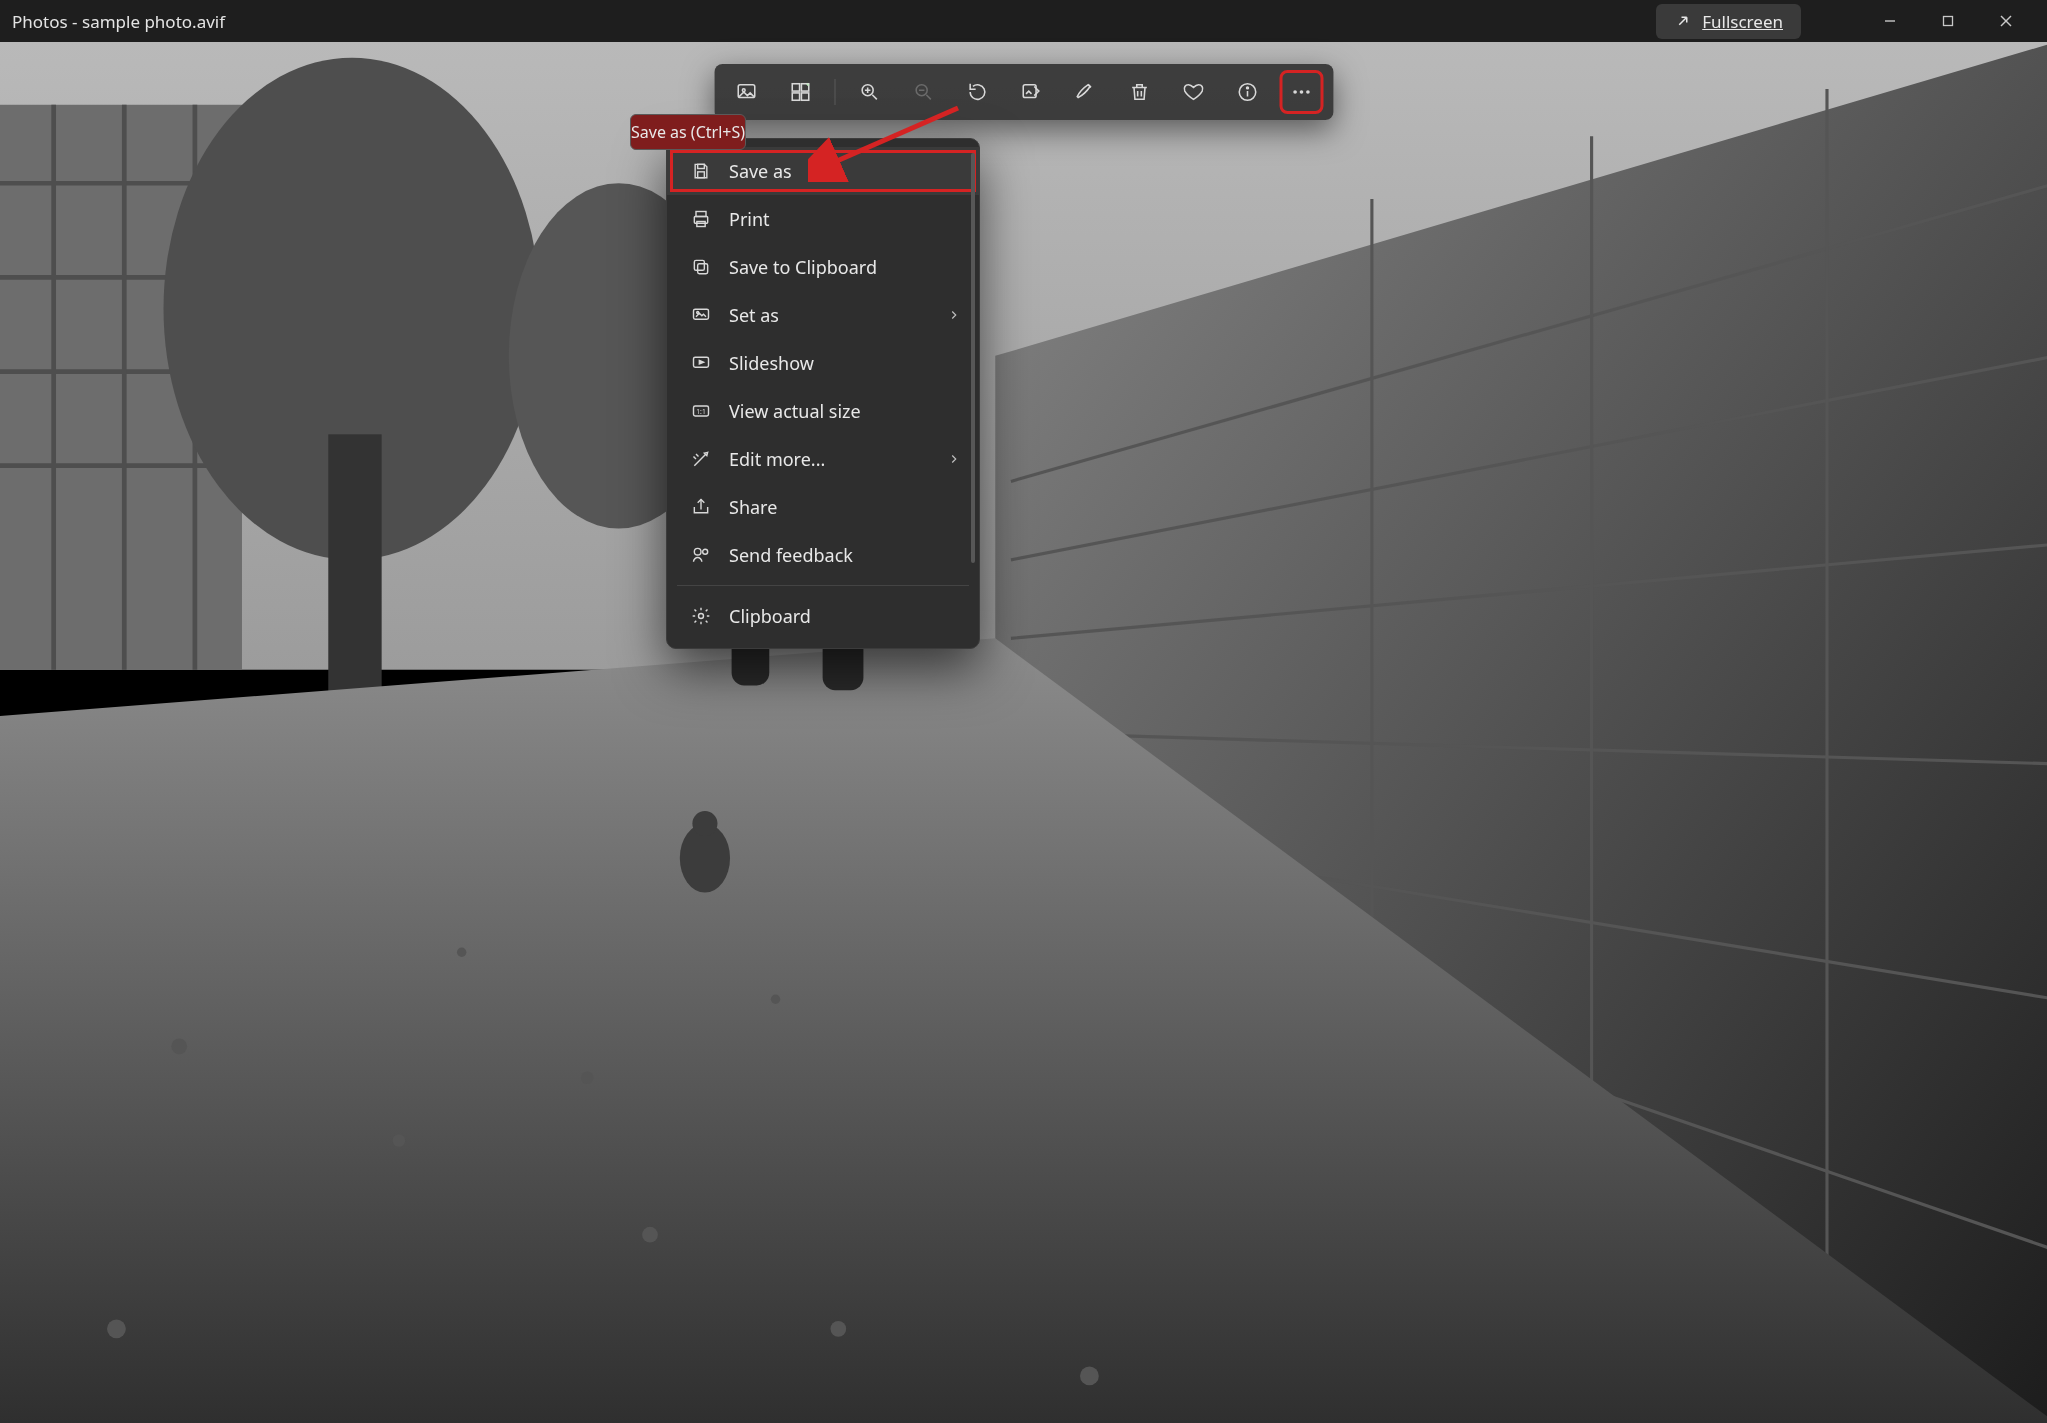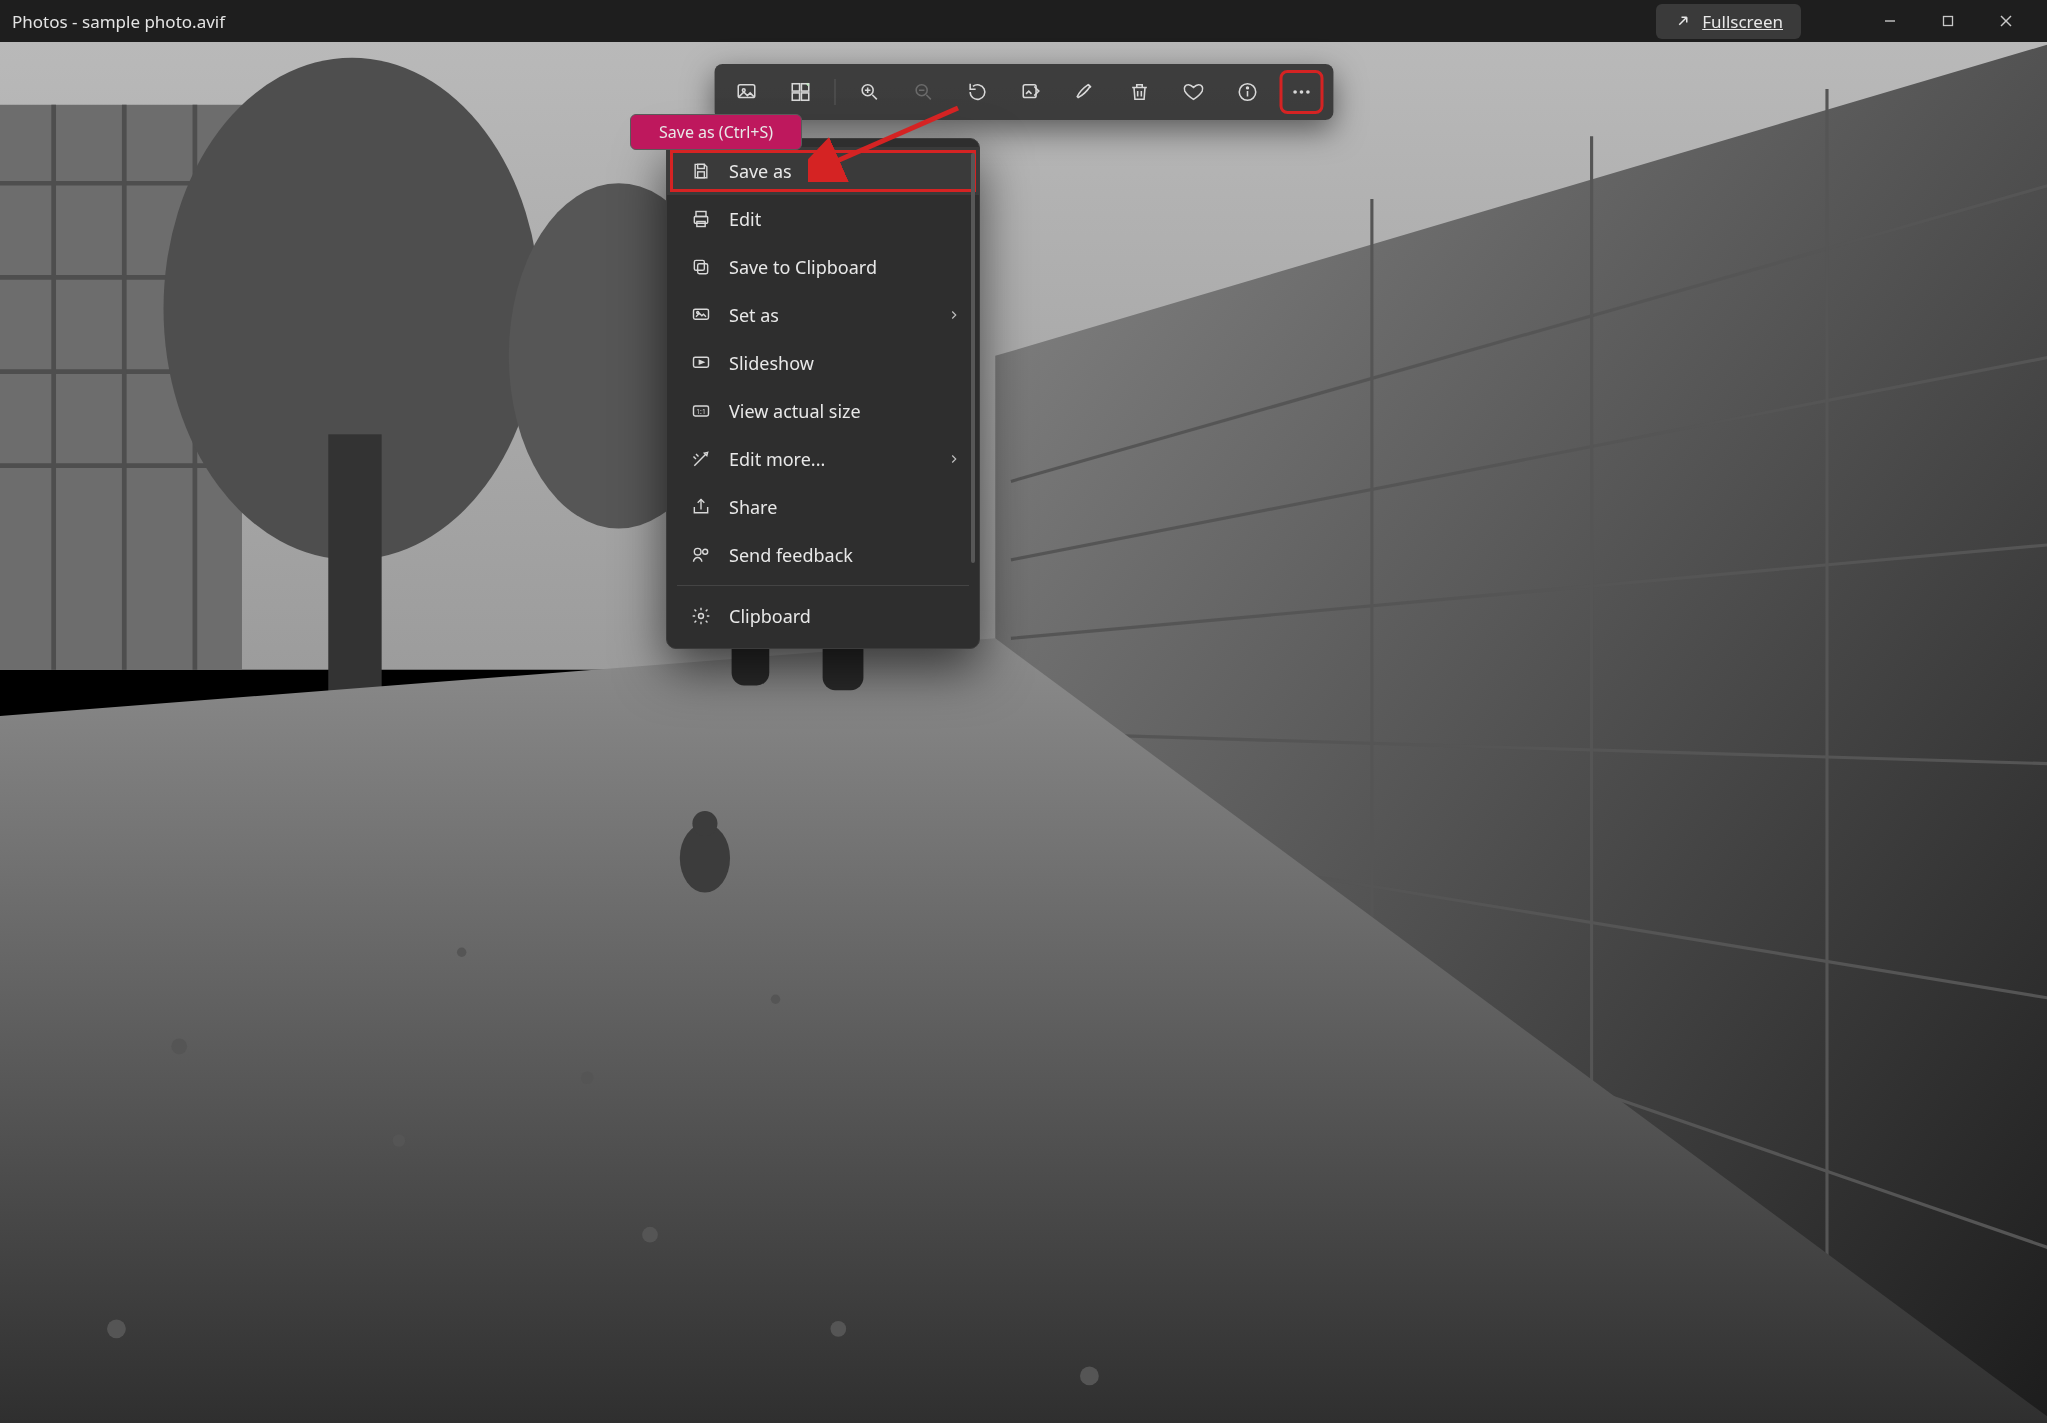--- a/index.html
+++ b/index.html
@@ -80,23 +80,23 @@
   .tbtn.more-highlight {
     outline: 3px solid #d52323;
     outline-offset: -1px;
   }
 
   
   .tooltip {
     position: absolute;
     top: 114px;
     left: 630px;
-    background: #be185d;
+    background: #7f1d1d;
     border: 1px solid #5a5a5a;
-    padding: 6px 28px;
+    padding: 6px 0;
     border-radius: 6px;
     font-size: 16px;
     z-index: 55;
   }
 
   
   .menu {
     position: absolute;
     top: 138px;
     left: 666px;
@@ -361,21 +361,21 @@
         <rect x="8" y="13" width="8" height="7"></rect>
       </svg>
     <span class="label">Save as</span>
   </div>
   <div class="mitem">
     <svg class="icon" viewBox="0 0 24 24" fill="none" stroke="currentColor" stroke-width="1.7">
         <rect x="6" y="3" width="12" height="6"></rect>
         <rect x="4" y="9" width="16" height="8" rx="1"></rect>
         <rect x="7" y="15" width="10" height="6"></rect>
       </svg>
-    <span class="label">Edit</span>
+    <span class="label">Print</span>
   </div>
   <div class="mitem">
     <svg class="icon" viewBox="0 0 24 24" fill="none" stroke="currentColor" stroke-width="1.7">
         <rect x="8" y="8" width="12" height="12" rx="2"></rect>
         <rect x="4" y="4" width="12" height="12" rx="2"></rect>
       </svg>
     <span class="label">Save to Clipboard</span>
   </div>
   <div class="mitem">
     <svg class="icon" viewBox="0 0 24 24" fill="none" stroke="currentColor" stroke-width="1.7">

